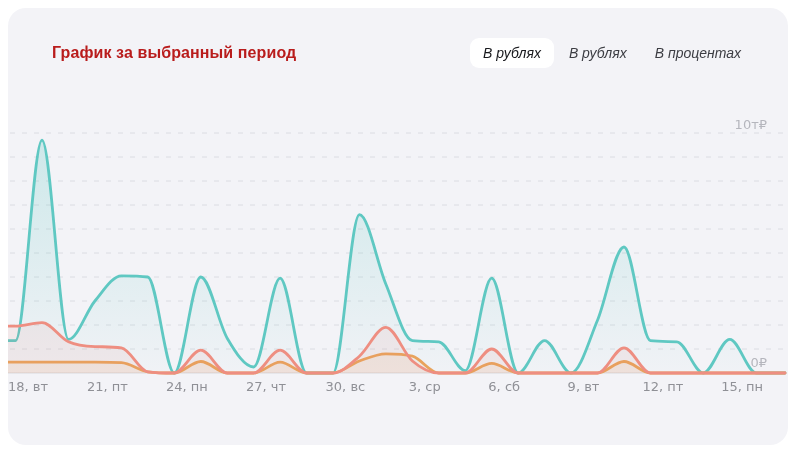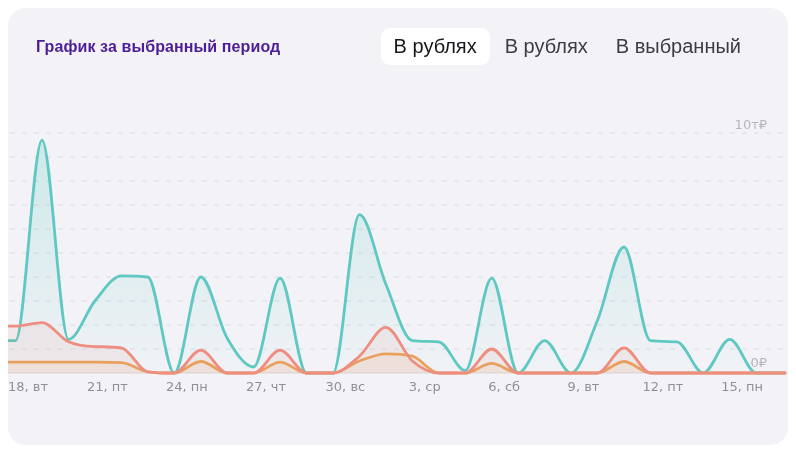--- a/index.html
+++ b/index.html
@@ -1,23 +1,23 @@
 <!DOCTYPE html>
 <html><head>
 <meta charset="utf-8">
 <style>
   html,body{margin:0;padding:0;background:#ffffff;font-family:"Liberation Sans","DejaVu Sans",sans-serif;}
   .page{width:796px;height:453px;box-sizing:border-box;padding:8px;background:#ffffff;}
   .card{position:relative;width:780px;height:437px;background:#f3f3f7;border-radius:18px;overflow:hidden;}
   .header{position:absolute;left:0;top:0;right:0;display:flex;align-items:center;justify-content:space-between;
           padding:20px 34px 0 28px;box-sizing:border-box;z-index:2;}
-  .title{margin:0;font-size:16px;font-weight:700;color:#4c1d95;letter-spacing:.1px;}
+  .title{margin:16px;font-size:16px;font-weight:700;color:#b91c1c;letter-spacing:.1px;}
   .tabs{display:flex;align-items:center;gap:2px;}
-  .tab{border:none;background:transparent;border-radius:9px;padding:7px 13px;font-size:20px;color:#3c3d43;
-       font-family:inherit;cursor:pointer;line-height:1.15;white-space:nowrap;}
+  .tab{border:none;background:transparent;border-radius:9px;padding:7px 13px;font-size:14px;color:#3c3d43;
+       font-family:inherit;cursor:pointer;line-height:1.15;white-space:nowrap;font-style:italic;}
   .tab.active{background:#ffffff;color:#17181c;}
   svg text{font-family:"DejaVu Sans","Liberation Sans",sans-serif;}
   .chart-svg{position:absolute;left:0;top:0;}
 </style>
 </head>
 <body>
 
 <div class="page">
   <div class="card">
     <svg class="chart-svg" id="chart" width="780" height="437" viewBox="0 0 780 437">
@@ -67,17 +67,17 @@
         <g font-size="13" fill="#b5b6bd" text-anchor="end">
           <text x="759" y="121">10т₽</text>
           <text x="759" y="359">0₽</text>
         </g>
       </svg>
     <div class="header">
       <h2 class="title">График за выбранный период</h2>
       <div class="tabs" id="tabs">
           <button class="tab active">В рублях</button>
           <button class="tab">В рублях</button>
-          <button class="tab">В выбранный</button>
+          <button class="tab">В процентах</button>
         </div>
     </div>
   </div>
 </div>
 
 </body></html>

